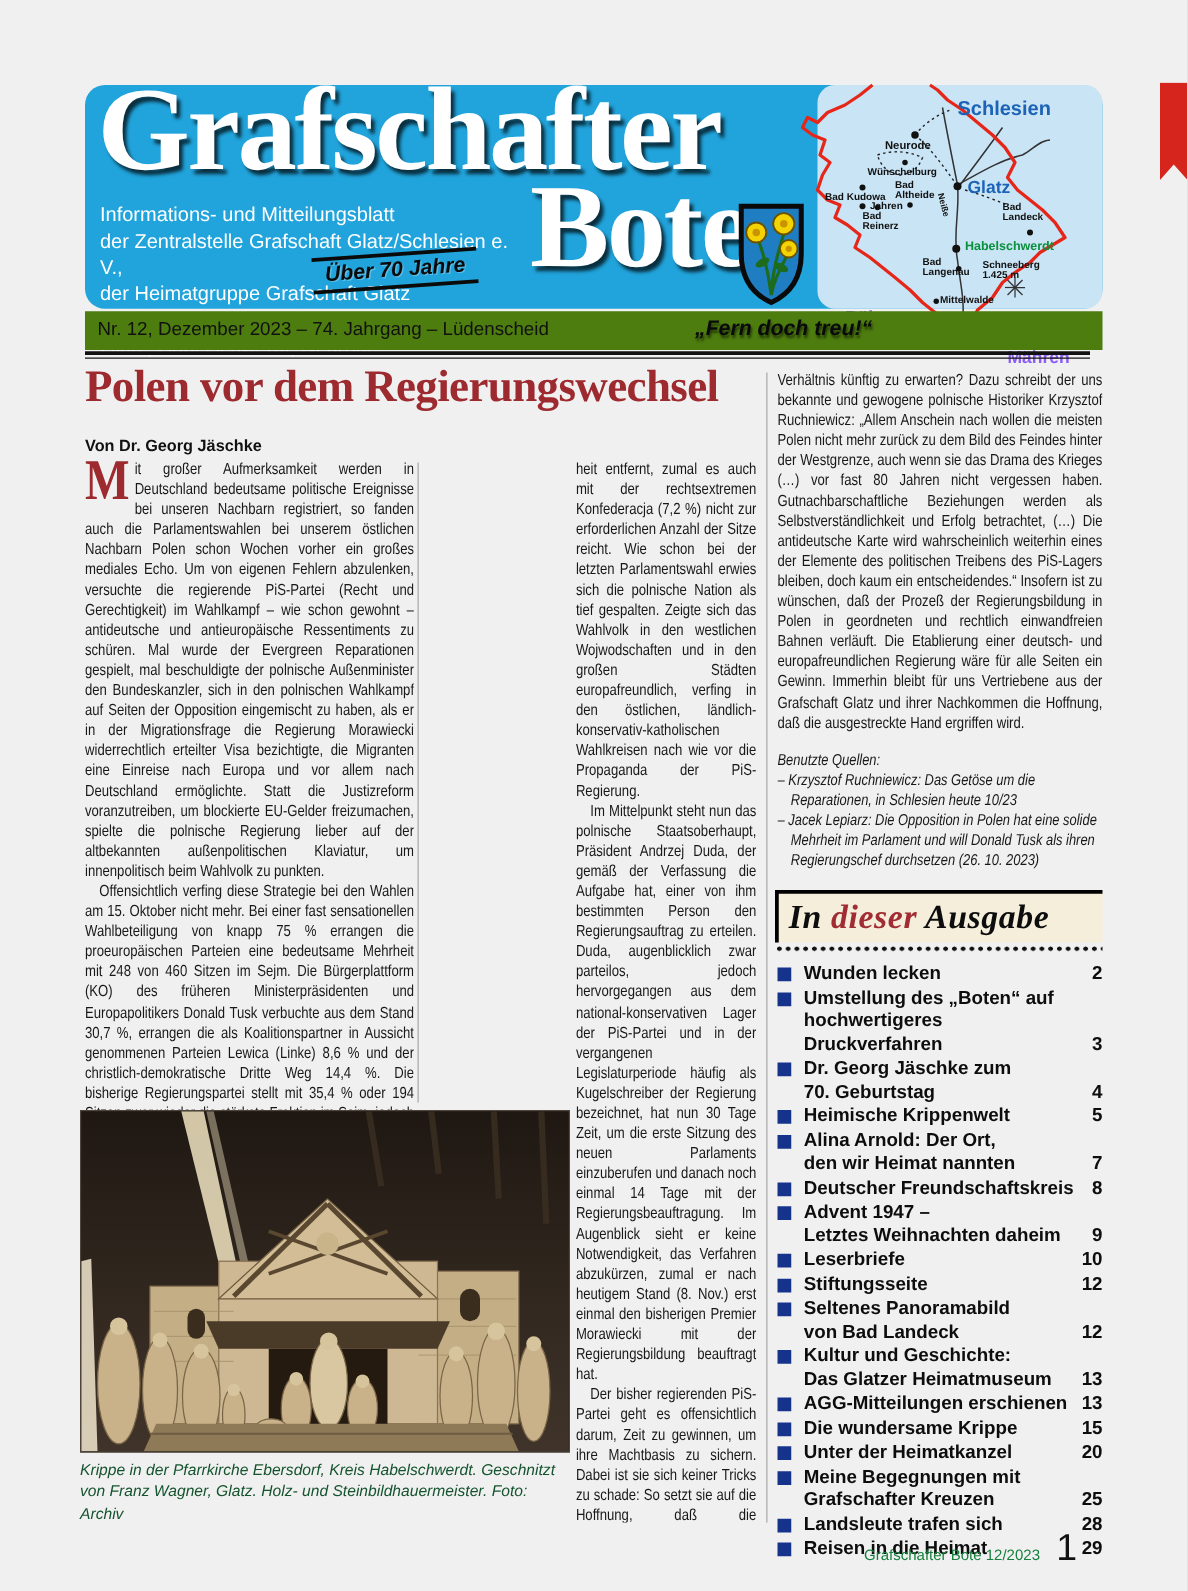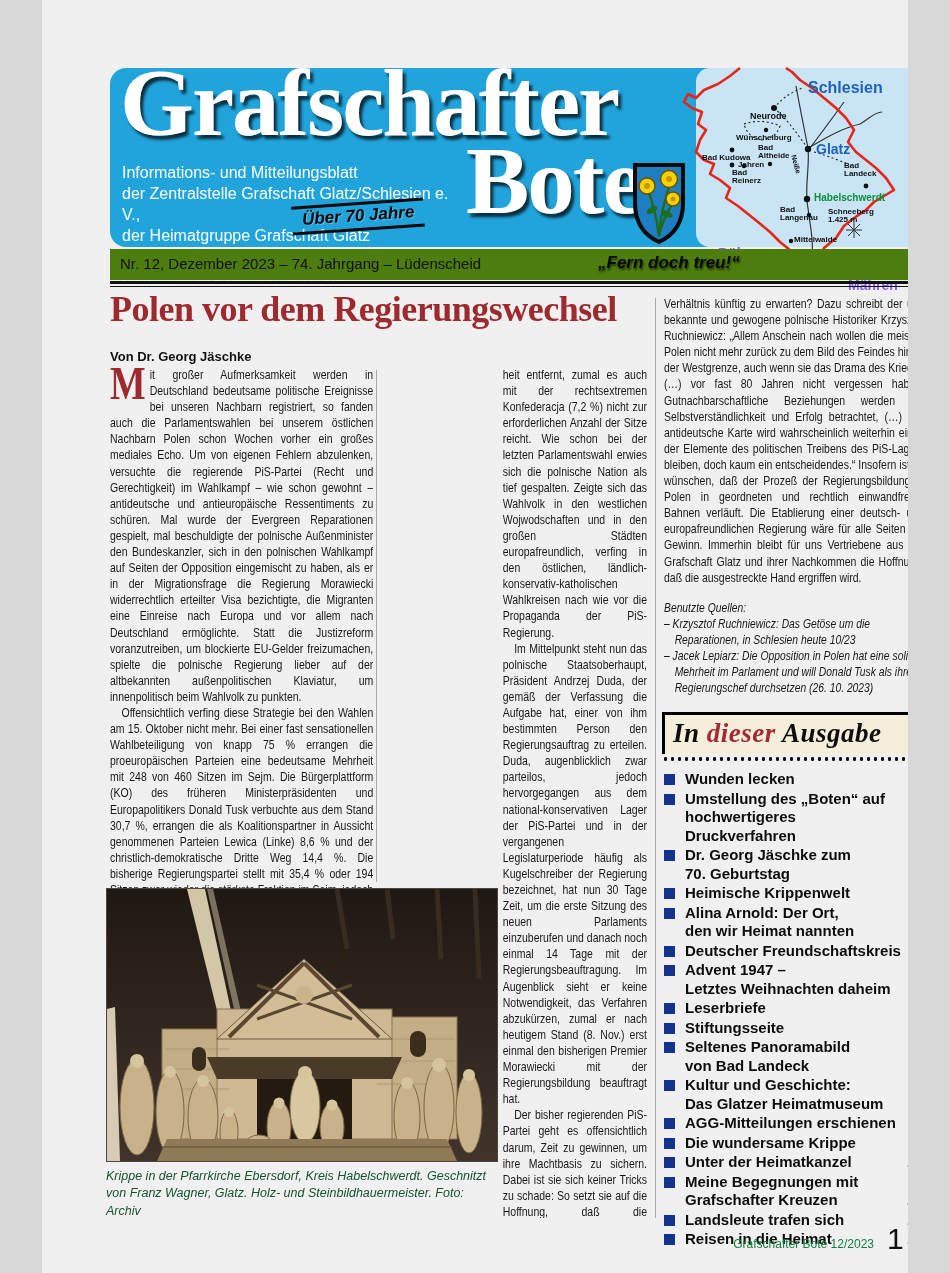--- a/index.html
+++ b/index.html
@@ -1,17 +1,17 @@
 <!DOCTYPE html>
 <html><head>
 <meta charset="utf-8">
 <style>
   html,body { margin:0; padding:0; background:#d8d8d8; }
   .page {
-    position:relative; width:866px; height:1273px; margin:0 auto;
+    position:relative; width:950px; height:1273px; margin:0 auto;
     background:#f0f0f1; overflow:hidden;
     font-family:"Liberation Sans", sans-serif; color:#1a1a1a;
   }
   .pre { white-space:pre-line; }
 
   
   .mast { position:absolute; left:68px; top:68px; width:814px; height:179px;
           background:#21a4dc; border-radius:16px; }
   .mast-title { position:absolute; font-family:"Liberation Serif", serif; font-weight:bold;
           color:#fff; font-size:95px; line-height:1; letter-spacing:-2px;

